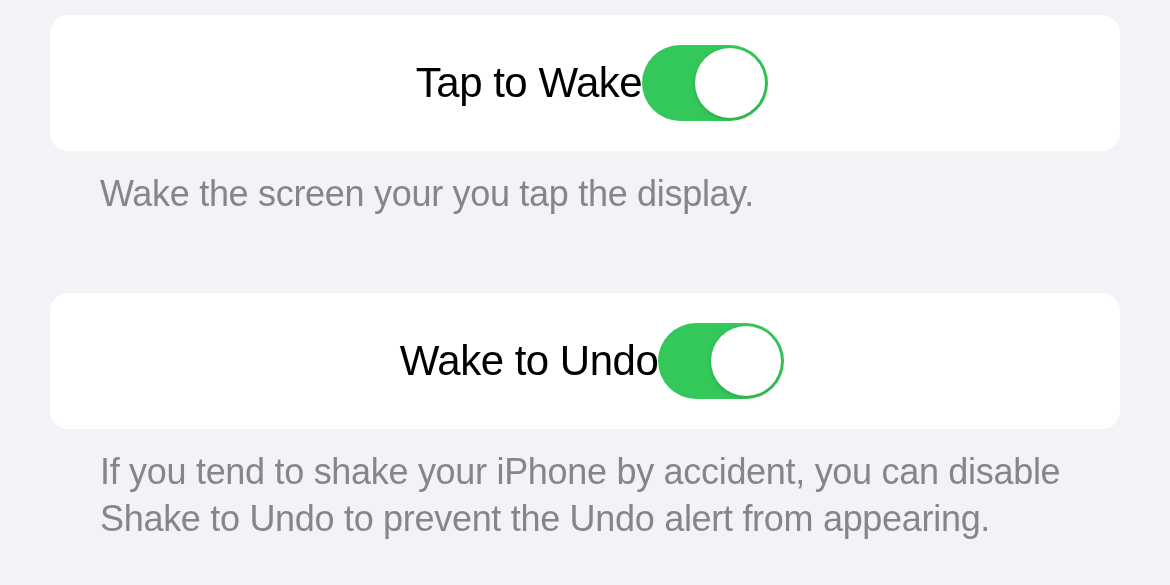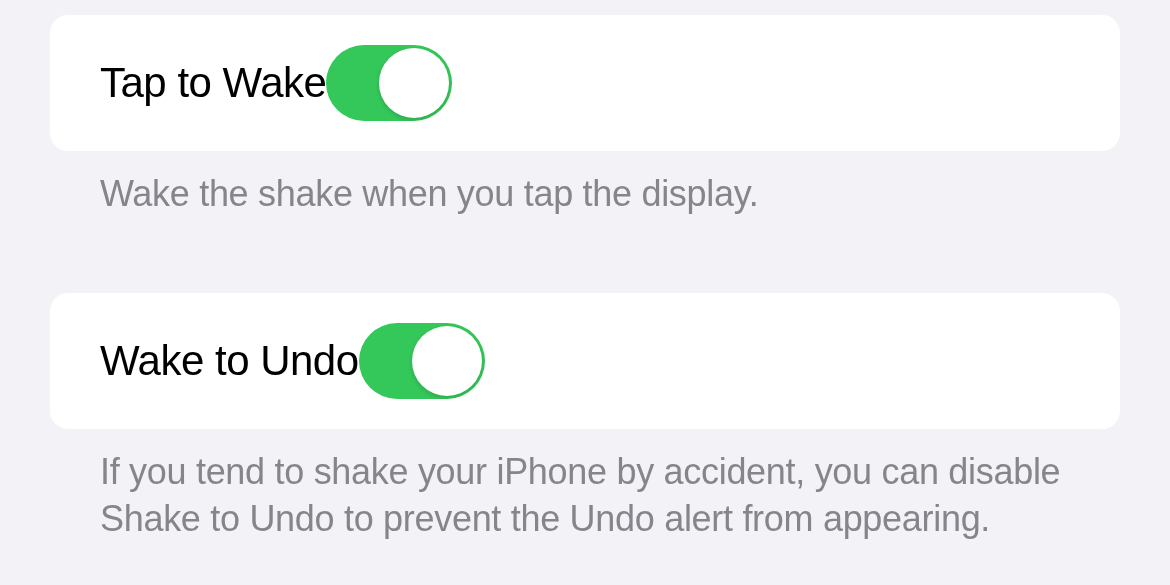--- a/index.html
+++ b/index.html
@@ -13,21 +13,21 @@
       width: 1170px;
       height: 585px;
       padding: 15px 50px 0 50px;
     }
     .settings-row {
       background-color: #ffffff;
       border-radius: 18px;
       padding: 30px 36px 30px 50px;
       display: flex;
       align-items: center;
-      justify-content: flex-start;
+      justify-content: center;
     }
     .row-label {
       font-size: 42px;
       font-weight: 400;
       color: #000000;
       letter-spacing: -0.5px;
     }
     .description {
       font-size: 36px;
       color: #85858b;
@@ -63,21 +63,21 @@
   </style>
 </head>
 <body>
 
 <div class="settings-row">
   <span class="row-label">Tap to Wake</span>
   <div class="toggle on">
     <div class="toggle-knob"></div>
   </div>
 </div>
-<div class="description">Wake the shake when you tap the display.</div>
+<div class="description">Wake the screen your you tap the display.</div>
 
 <div class="section-gap"></div>
 
 <div class="settings-row">
   <span class="row-label">Wake to Undo</span>
   <div class="toggle on">
     <div class="toggle-knob"></div>
   </div>
 </div>
 <div class="description">If you tend to shake your iPhone by accident, you can disable Shake to Undo to prevent the Undo alert from appearing.</div>

